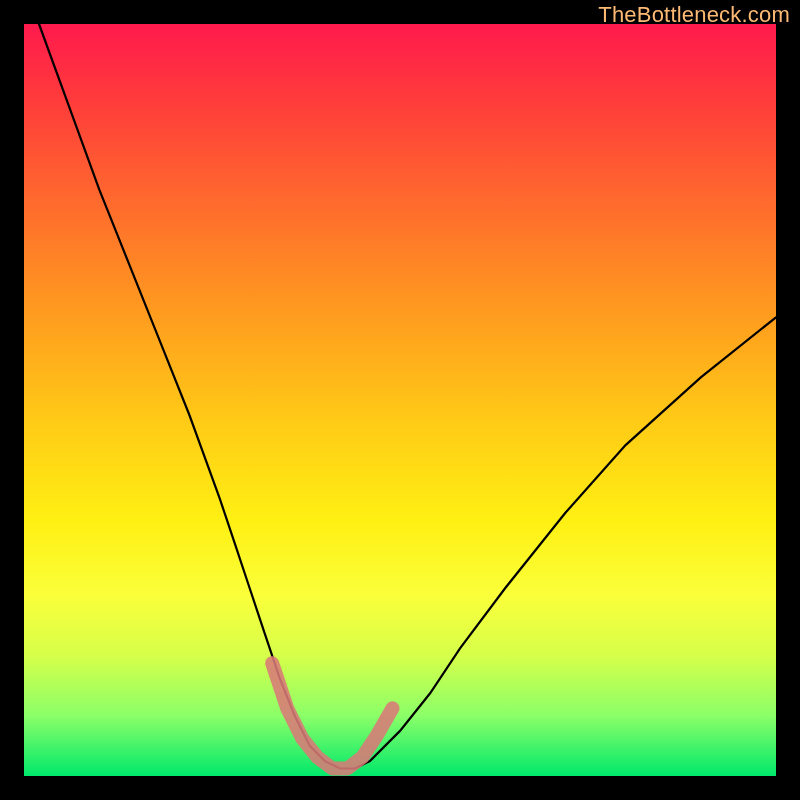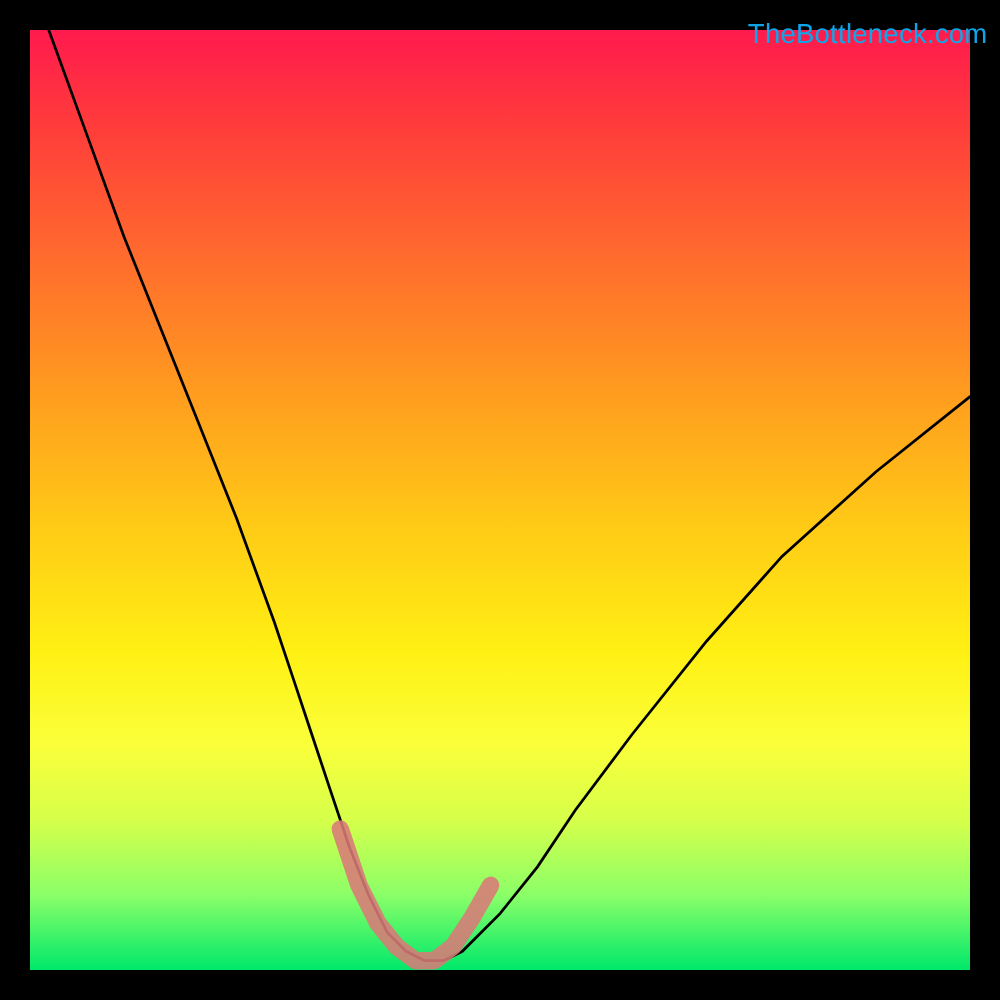--- a/index.html
+++ b/index.html
@@ -24,23 +24,23 @@
       #ff9a1f 38%,
       #ffc816 52%,
       #fff013 66%,
       #faff3a 76%,
       #d6ff4a 84%,
       #8bff68 92%,
       #00e86b 100%);
   }
   .watermark {
     position: absolute;
-    top: 14px;
+    top: 2px;
     right: 10px;
-    color: #0ea5e9;
+    color: #fdba74;
     font-size: 22px;
     letter-spacing: 0.2px;
     font-weight: 500;
   }
   svg.plot {
     position: absolute;
     left: 24px;
     top: 24px;
     width: 752px;
     height: 752px;

